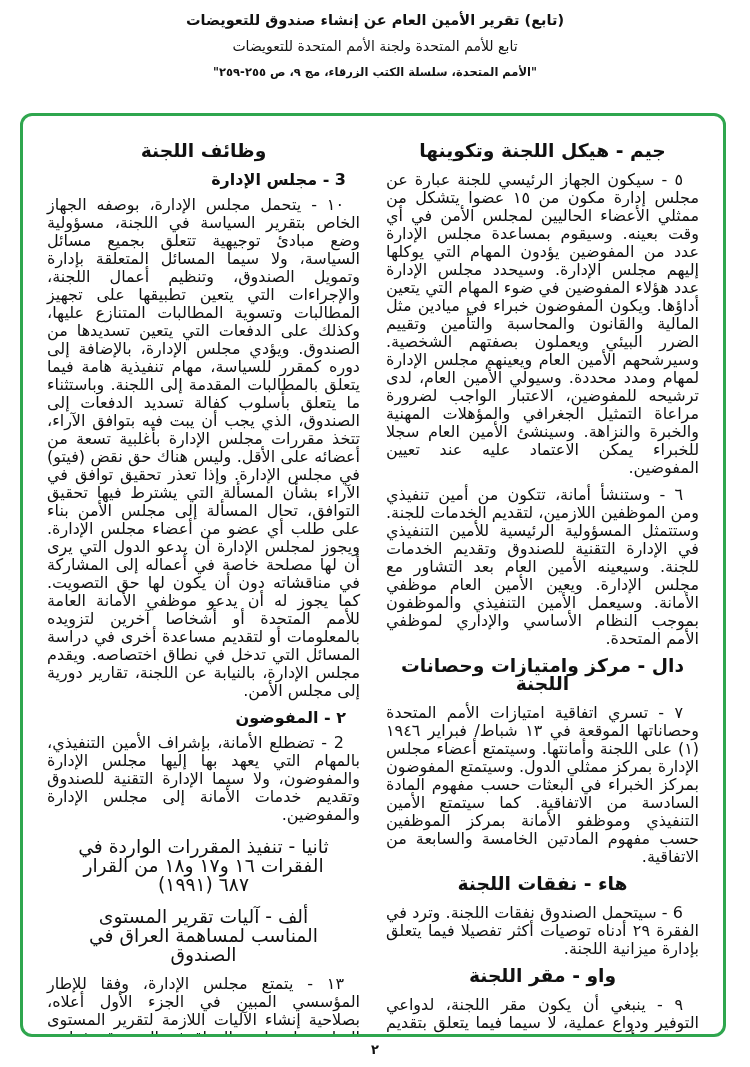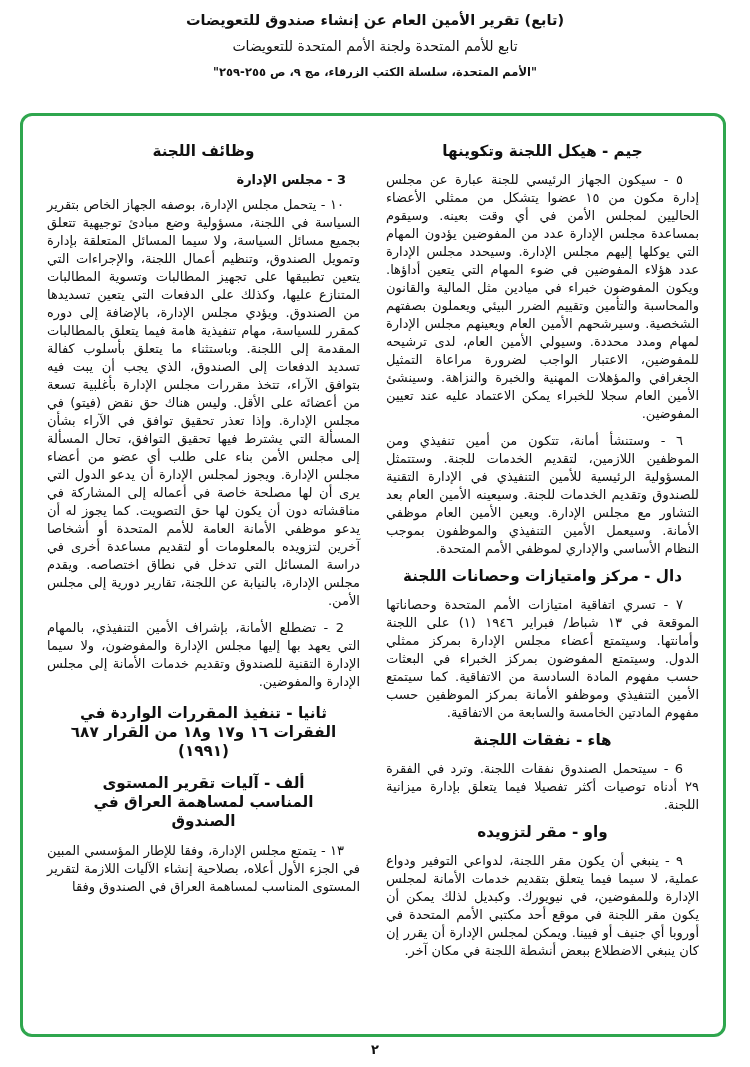--- a/index.html
+++ b/index.html
@@ -32,27 +32,27 @@
   }
   .cols {
     direction: rtl;
     display: flex; gap: 26px;
     padding: 18px 24px;
     height: 100%;
     overflow: hidden;
   }
   .col {
     flex: 1 1 0; min-width: 0;
-    font-size: 13px; line-height: 18px;
+    font-size: 16px; line-height: 18px;
     text-align: justify;
   }
   .sec-h   { text-align: center; font-weight: bold; margin: 8px 0 11px; }
   .sub-h   { font-weight: bold; margin: 9px 0 7px; text-indent: 14px; }
   .para    { margin-bottom: 9px; text-indent: 16px; }
-  .center-h{ text-align: center; font-weight: bold; margin: 13px 22px 11px; line-height: 19px; }
+  .center-h{ text-align: center; font-weight: normal; margin: 13px 22px 11px; line-height: 19px; }
   .footer {
     position: absolute; top: 1042px; left: 0; width: 100%;
     text-align: center; font-size: 13px; font-weight: bold;
   }
 </style>
 </head>
 <body>
 
 <div class="page">
 
@@ -66,28 +66,29 @@
     <div class="cols">
 
       <section class="col">
         <h3 class="sec-h">جيم - هيكل اللجنة وتكوينها</h3>
         <p class="para">٥ - سيكون الجهاز الرئيسي للجنة عبارة عن مجلس إدارة مكون من ١٥ عضوا يتشكل من ممثلي الأعضاء الحاليين لمجلس الأمن في أي وقت بعينه. وسيقوم بمساعدة مجلس الإدارة عدد من المفوضين يؤدون المهام التي يوكلها إليهم مجلس الإدارة. وسيحدد مجلس الإدارة عدد هؤلاء المفوضين في ضوء المهام التي يتعين أداؤها. ويكون المفوضون خبراء في ميادين مثل المالية والقانون والمحاسبة والتأمين وتقييم الضرر البيئي ويعملون بصفتهم الشخصية. وسيرشحهم الأمين العام ويعينهم مجلس الإدارة لمهام ومدد محددة. وسيولي الأمين العام، لدى ترشيحه للمفوضين، الاعتبار الواجب لضرورة مراعاة التمثيل الجغرافي والمؤهلات المهنية والخبرة والنزاهة. وسينشئ الأمين العام سجلا للخبراء يمكن الاعتماد عليه عند تعيين المفوضين.</p>
         <p class="para">٦ - وستنشأ أمانة، تتكون من أمين تنفيذي ومن الموظفين اللازمين، لتقديم الخدمات للجنة. وستتمثل المسؤولية الرئيسية للأمين التنفيذي في الإدارة التقنية للصندوق وتقديم الخدمات للجنة. وسيعينه الأمين العام بعد التشاور مع مجلس الإدارة. ويعين الأمين العام موظفي الأمانة. وسيعمل الأمين التنفيذي والموظفون بموجب النظام الأساسي والإداري لموظفي الأمم المتحدة.</p>
         <h3 class="sec-h">دال - مركز وامتيازات وحصانات اللجنة</h3>
         <p class="para">٧ - تسري اتفاقية امتيازات الأمم المتحدة وحصاناتها الموقعة في ١٣ شباط/ فبراير ١٩٤٦ (١) على اللجنة وأمانتها. وسيتمتع أعضاء مجلس الإدارة بمركز ممثلي الدول. وسيتمتع المفوضون بمركز الخبراء في البعثات حسب مفهوم المادة السادسة من الاتفاقية. كما سيتمتع الأمين التنفيذي وموظفو الأمانة بمركز الموظفين حسب مفهوم المادتين الخامسة والسابعة من الاتفاقية.</p>
         <h3 class="sec-h">هاء - نفقات اللجنة</h3>
         <p class="para">6 - سيتحمل الصندوق نفقات اللجنة. وترد في الفقرة ٢٩ أدناه توصيات أكثر تفصيلا فيما يتعلق بإدارة ميزانية اللجنة.</p>
-        <h3 class="sec-h">واو - مقر لتزويده</h3>
+        <h3 class="sec-h">واو - مقر اللجنة</h3>
         <p class="para">٩ - ينبغي أن يكون مقر اللجنة، لدواعي التوفير ودواع عملية، لا سيما فيما يتعلق بتقديم خدمات الأمانة لمجلس الإدارة وللمفوضين، في نيويورك. وكبديل لذلك يمكن أن يكون مقر اللجنة في موقع أحد مكتبي الأمم المتحدة في أوروبا أي جنيف أو فيينا. ويمكن لمجلس الإدارة أن يقرر إن كان ينبغي الاضطلاع ببعض أنشطة اللجنة في مكان آخر.</p>
       </section>
 
       <section class="col">
         <h3 class="sec-h">وظائف اللجنة</h3>
         <h4 class="sub-h">3 - مجلس الإدارة</h4>
         <p class="para">١٠ - يتحمل مجلس الإدارة، بوصفه الجهاز الخاص بتقرير السياسة في اللجنة، مسؤولية وضع مبادئ توجيهية تتعلق بجميع مسائل السياسة، ولا سيما المسائل المتعلقة بإدارة وتمويل الصندوق، وتنظيم أعمال اللجنة، والإجراءات التي يتعين تطبيقها على تجهيز المطالبات وتسوية المطالبات المتنازع عليها، وكذلك على الدفعات التي يتعين تسديدها من الصندوق. ويؤدي مجلس الإدارة، بالإضافة إلى دوره كمقرر للسياسة، مهام تنفيذية هامة فيما يتعلق بالمطالبات المقدمة إلى اللجنة. وباستثناء ما يتعلق بأسلوب كفالة تسديد الدفعات إلى الصندوق، الذي يجب أن يبت فيه بتوافق الآراء، تتخذ مقررات مجلس الإدارة بأغلبية تسعة من أعضائه على الأقل. وليس هناك حق نقض (فيتو) في مجلس الإدارة. وإذا تعذر تحقيق توافق في الآراء بشأن المسألة التي يشترط فيها تحقيق التوافق، تحال المسألة إلى مجلس الأمن بناء على طلب أي عضو من أعضاء مجلس الإدارة. ويجوز لمجلس الإدارة أن يدعو الدول التي يرى أن لها مصلحة خاصة في أعماله إلى المشاركة في مناقشاته دون أن يكون لها حق التصويت. كما يجوز له أن يدعو موظفي الأمانة العامة للأمم المتحدة أو أشخاصا آخرين لتزويده بالمعلومات أو لتقديم مساعدة أخرى في دراسة المسائل التي تدخل في نطاق اختصاصه. ويقدم مجلس الإدارة، بالنيابة عن اللجنة، تقارير دورية إلى مجلس الأمن.</p>
+        <h4 class="sub-h">٢ - المفوضون</h4>
         <p class="para">2 - تضطلع الأمانة، بإشراف الأمين التنفيذي، بالمهام التي يعهد بها إليها مجلس الإدارة والمفوضون، ولا سيما الإدارة التقنية للصندوق وتقديم خدمات الأمانة إلى مجلس الإدارة والمفوضين.</p>
         <h3 class="center-h">ثانيا - تنفيذ المقررات الواردة في الفقرات ١٦ و١٧ و١٨ من القرار ٦٨٧ (١٩٩١)</h3>
         <h3 class="center-h">ألف - آليات تقرير المستوى المناسب لمساهمة العراق في الصندوق</h3>
         <p class="para">١٣ - يتمتع مجلس الإدارة، وفقا للإطار المؤسسي المبين في الجزء الأول أعلاه، بصلاحية إنشاء الآليات اللازمة لتقرير المستوى المناسب لمساهمة العراق في الصندوق وفقا</p>
       </section>
 
     </div>
   </main>
 
   <footer class="footer">

